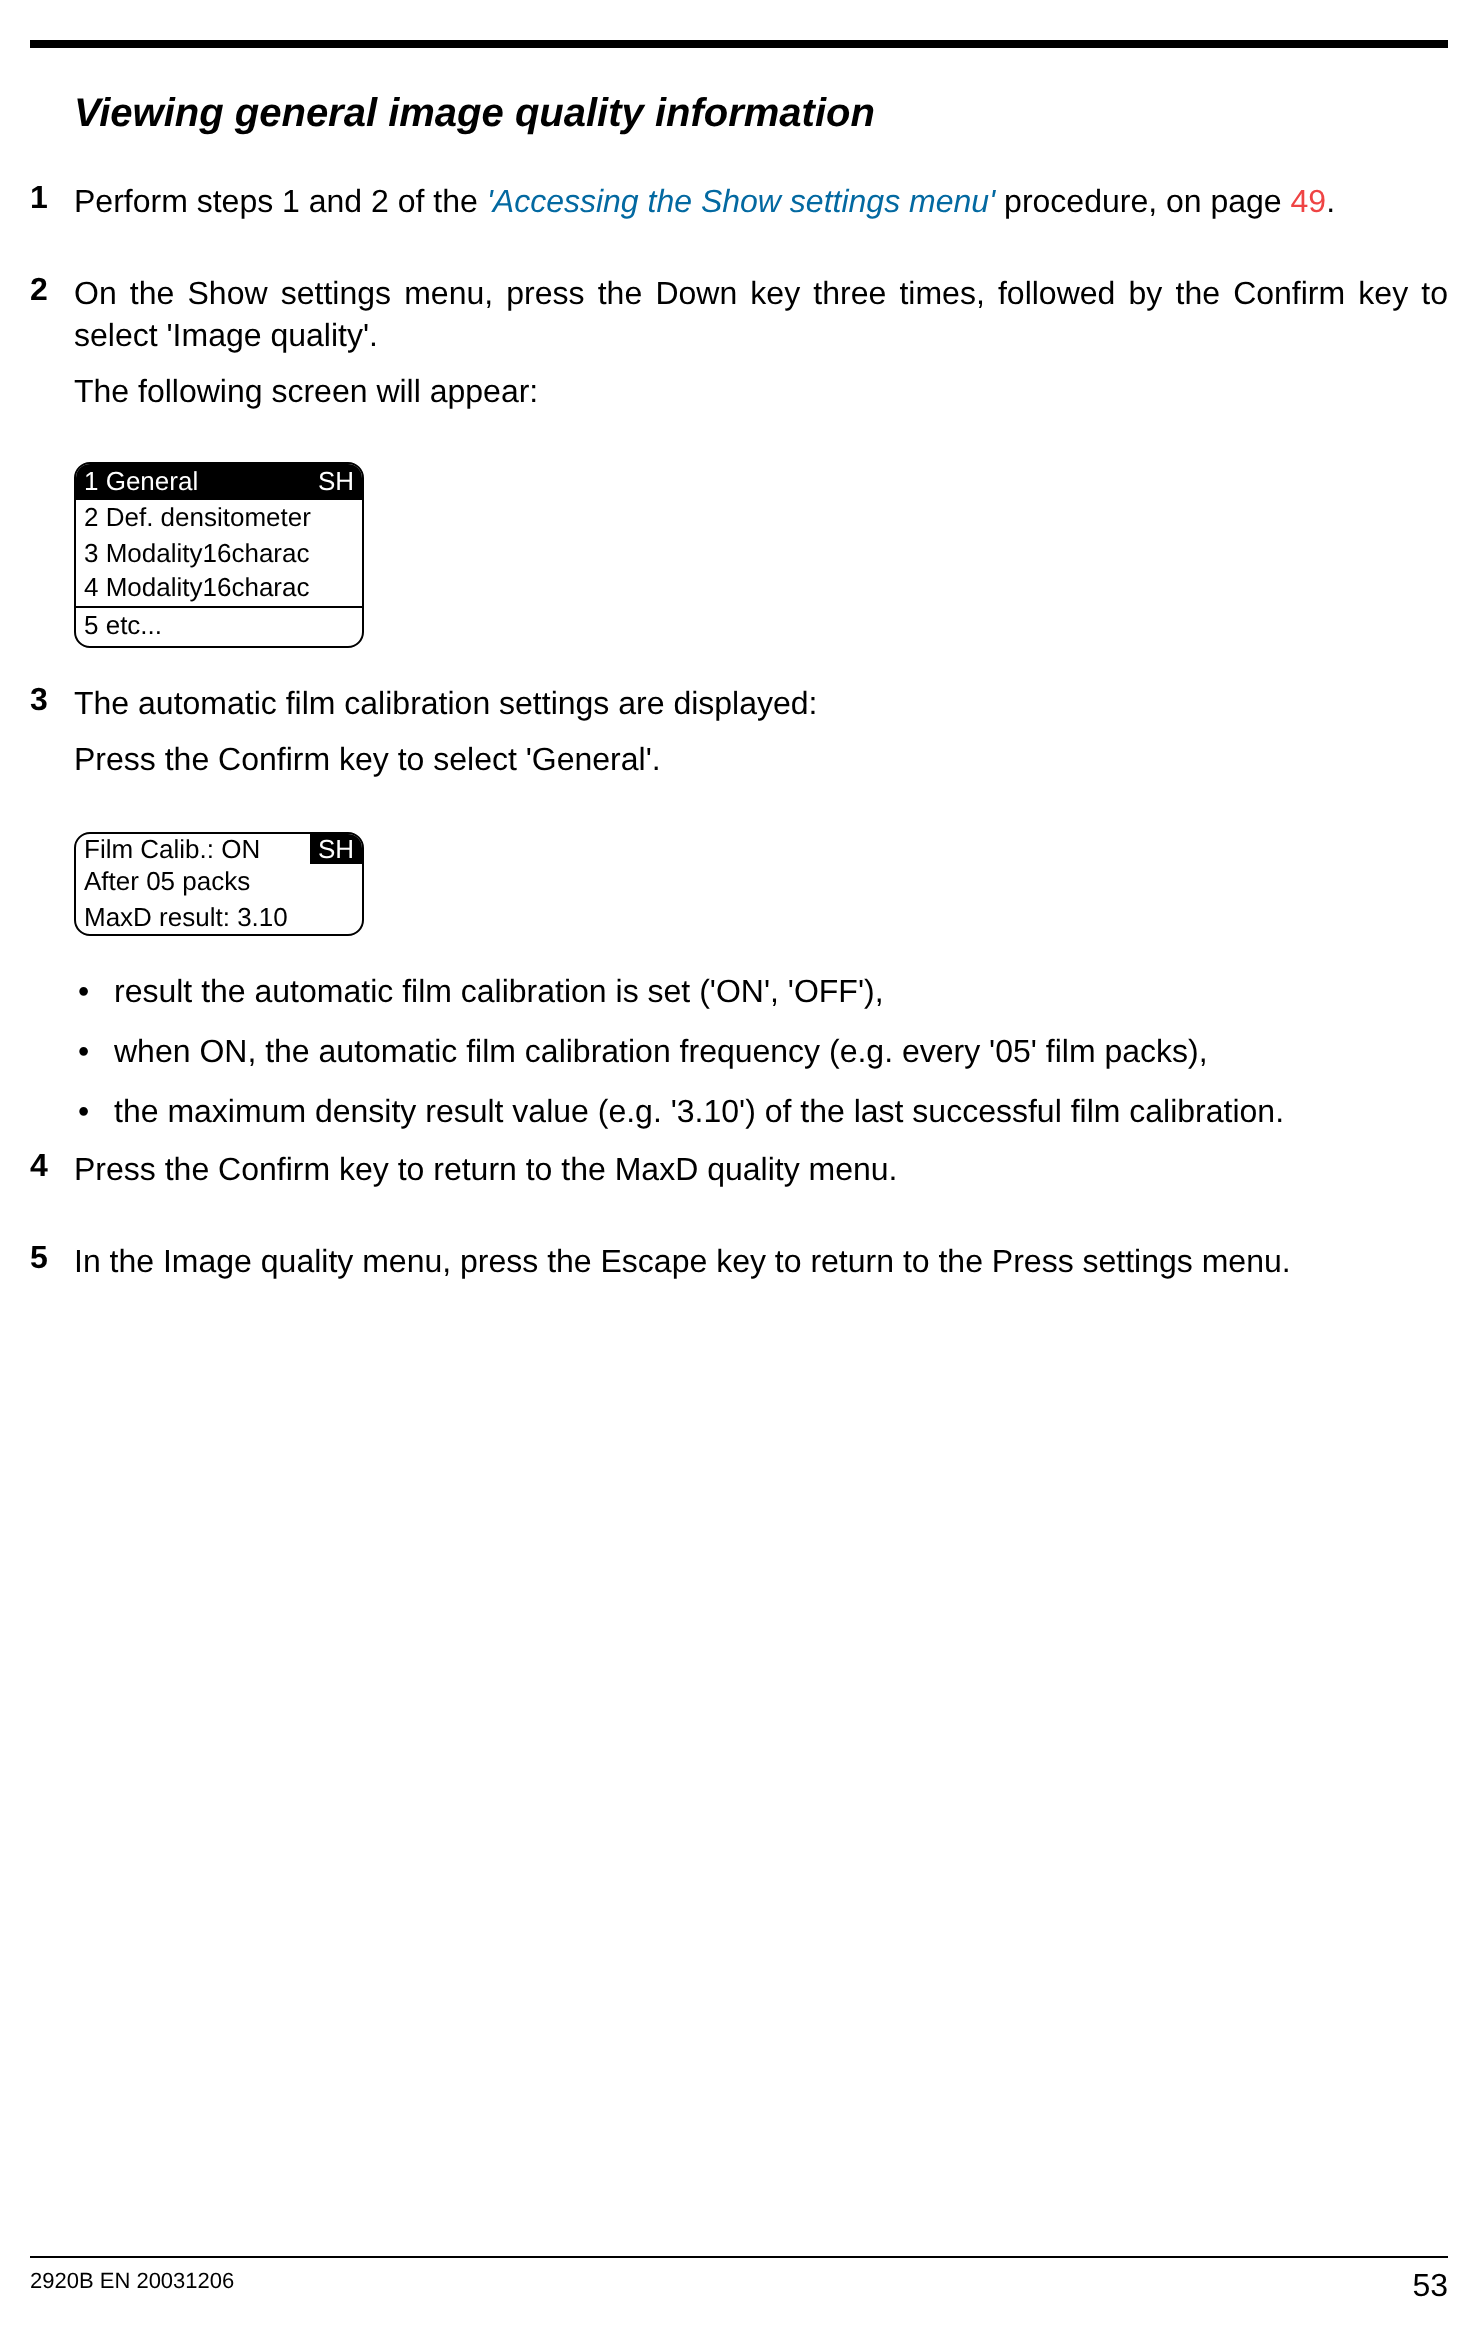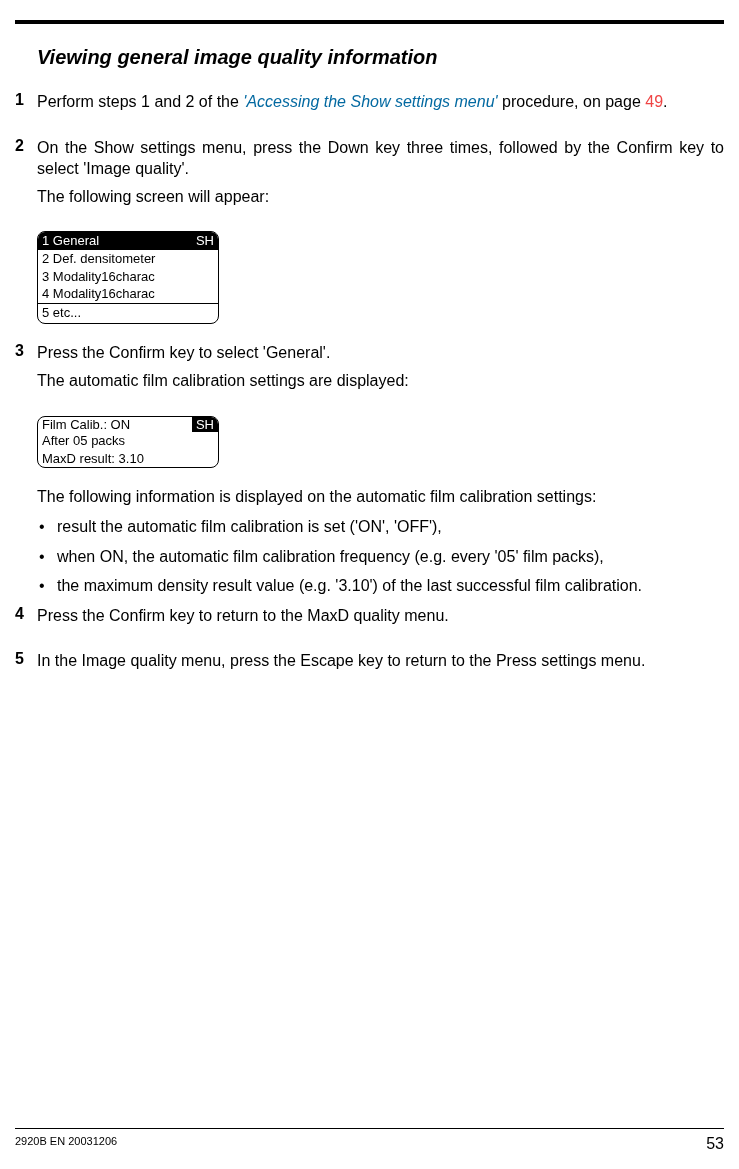--- a/index.html
+++ b/index.html
@@ -38,21 +38,21 @@
       flex: 1;
       font-size: 16px;
       line-height: 1.35;
     }
     .step-body p { margin-bottom: 6px; }
     .xref-italic { font-style: italic; color: #0369a1; }
     .xref-page { color: #ef4444; }
     .justify { text-align: justify; }
     .screen {
       margin: 10px 4px 18px 22px;
-      width: 182px;
+      width: 145px;
       border: 1px solid #000;
       border-radius: 8px;
       background: #fff;
       font-size: 13px;
       line-height: 1.2;
       overflow: hidden;
       position: relative;
       padding-bottom: 2px;
     }
     .screen-row {
@@ -144,36 +144,35 @@
     <div class="screen-row">3 Modality16charac</div>
     <div class="screen-row" style="border-bottom:1px solid #000;">4 Modality16charac</div>
     <div class="screen-row">
       <span>5 etc...</span>
     </div>
   </div>
 
   <div class="step">
     <div class="step-num">3</div>
     <div class="step-body">
+      <p>The automatic film calibration settings are displayed:</p>
       <p>Press the Confirm key to select 'General'.</p>
-      <p>The automatic film calibration settings are displayed:</p>
     </div>
   </div>
 
   <div class="screen" style="padding-bottom:0;">
     <div class="firstrow">
       <span class="left">Film Calib.: ON</span>
       <span class="screen-tag-box">SH</span>
     </div>
     <div class="screen-row">After 05 packs</div>
     <div class="screen-row">MaxD result: 3.10</div>
   </div>
 
   <div style="margin-left:22px; font-size:16px; line-height:1.35;">
-    <p class="justify">The following information is displayed on the automatic film calibration settings:</p>
     <ul class="bullets">
       <li>result the automatic film calibration is set ('ON', 'OFF'),</li>
       <li>when ON, the automatic film calibration frequency (e.g. every '05' film packs),</li>
       <li>the maximum density result value (e.g. '3.10') of the last successful film calibration.</li>
     </ul>
   </div>
 
   <div class="step">
     <div class="step-num">4</div>
     <div class="step-body">

